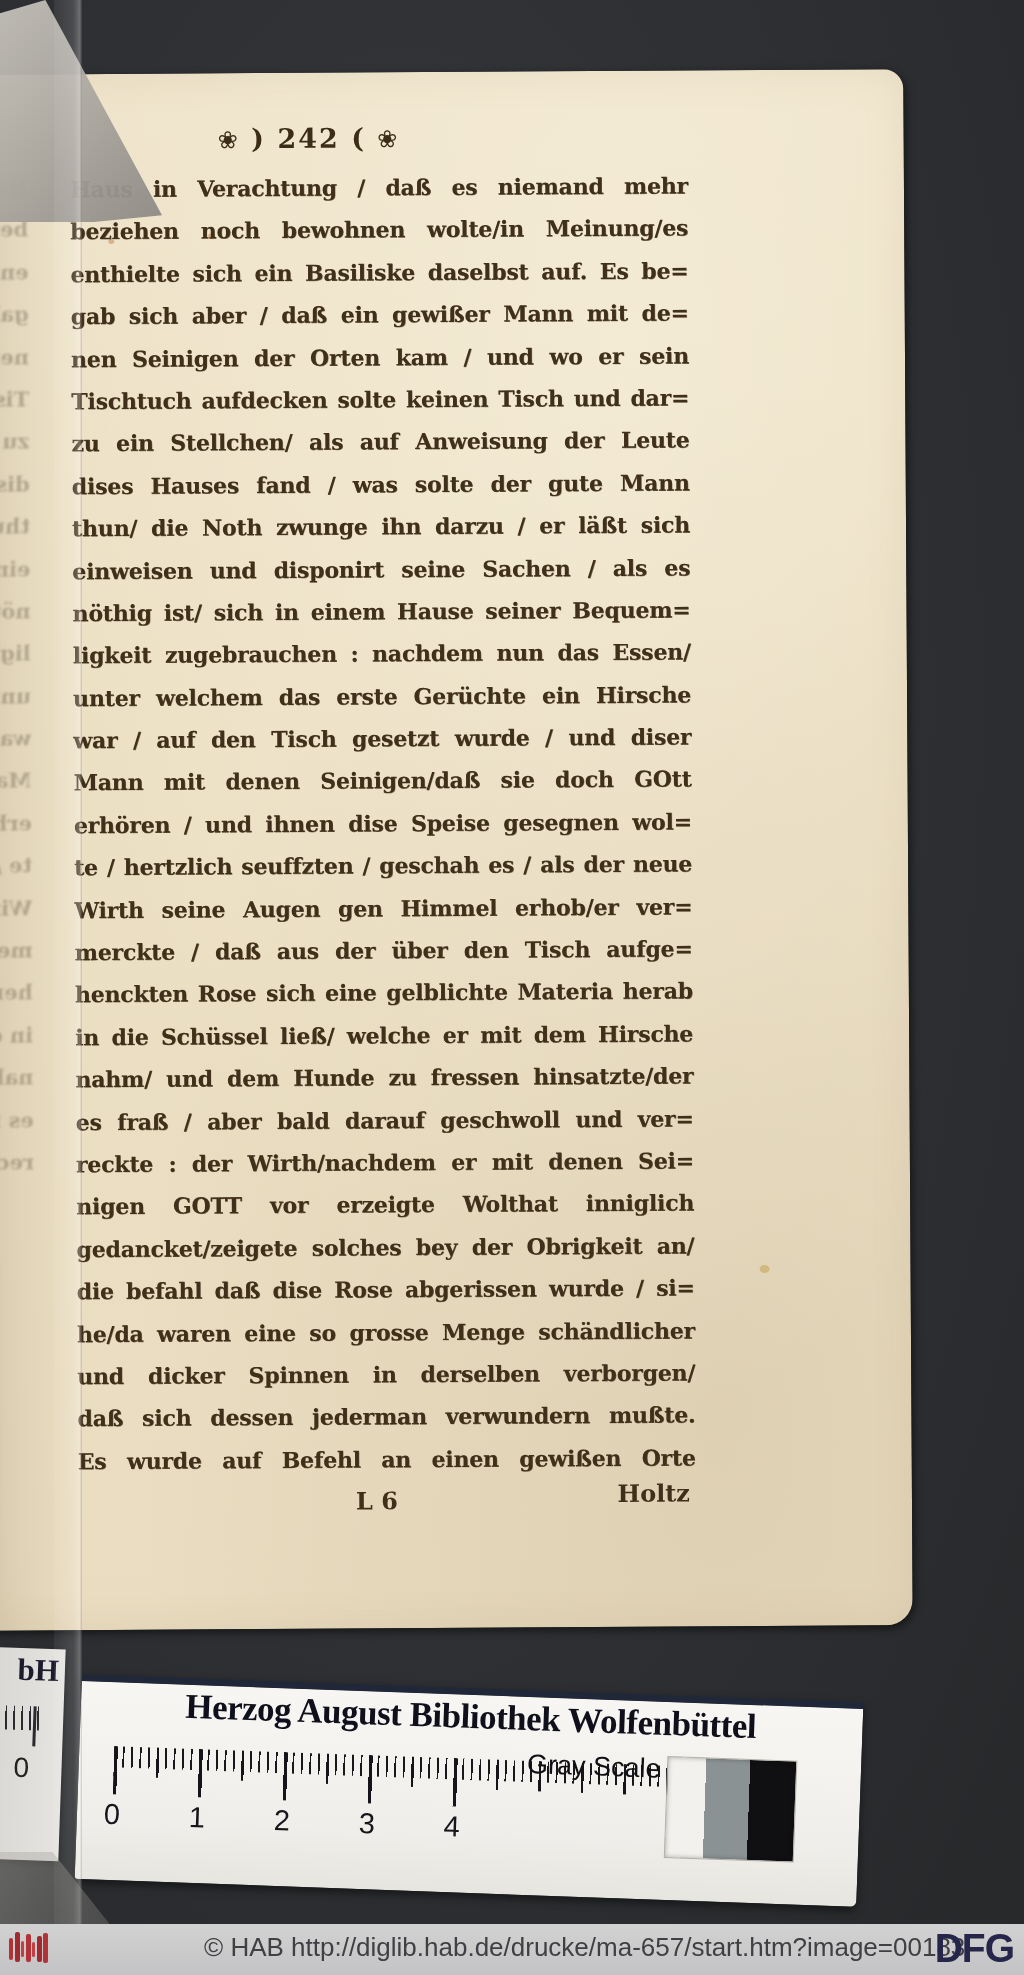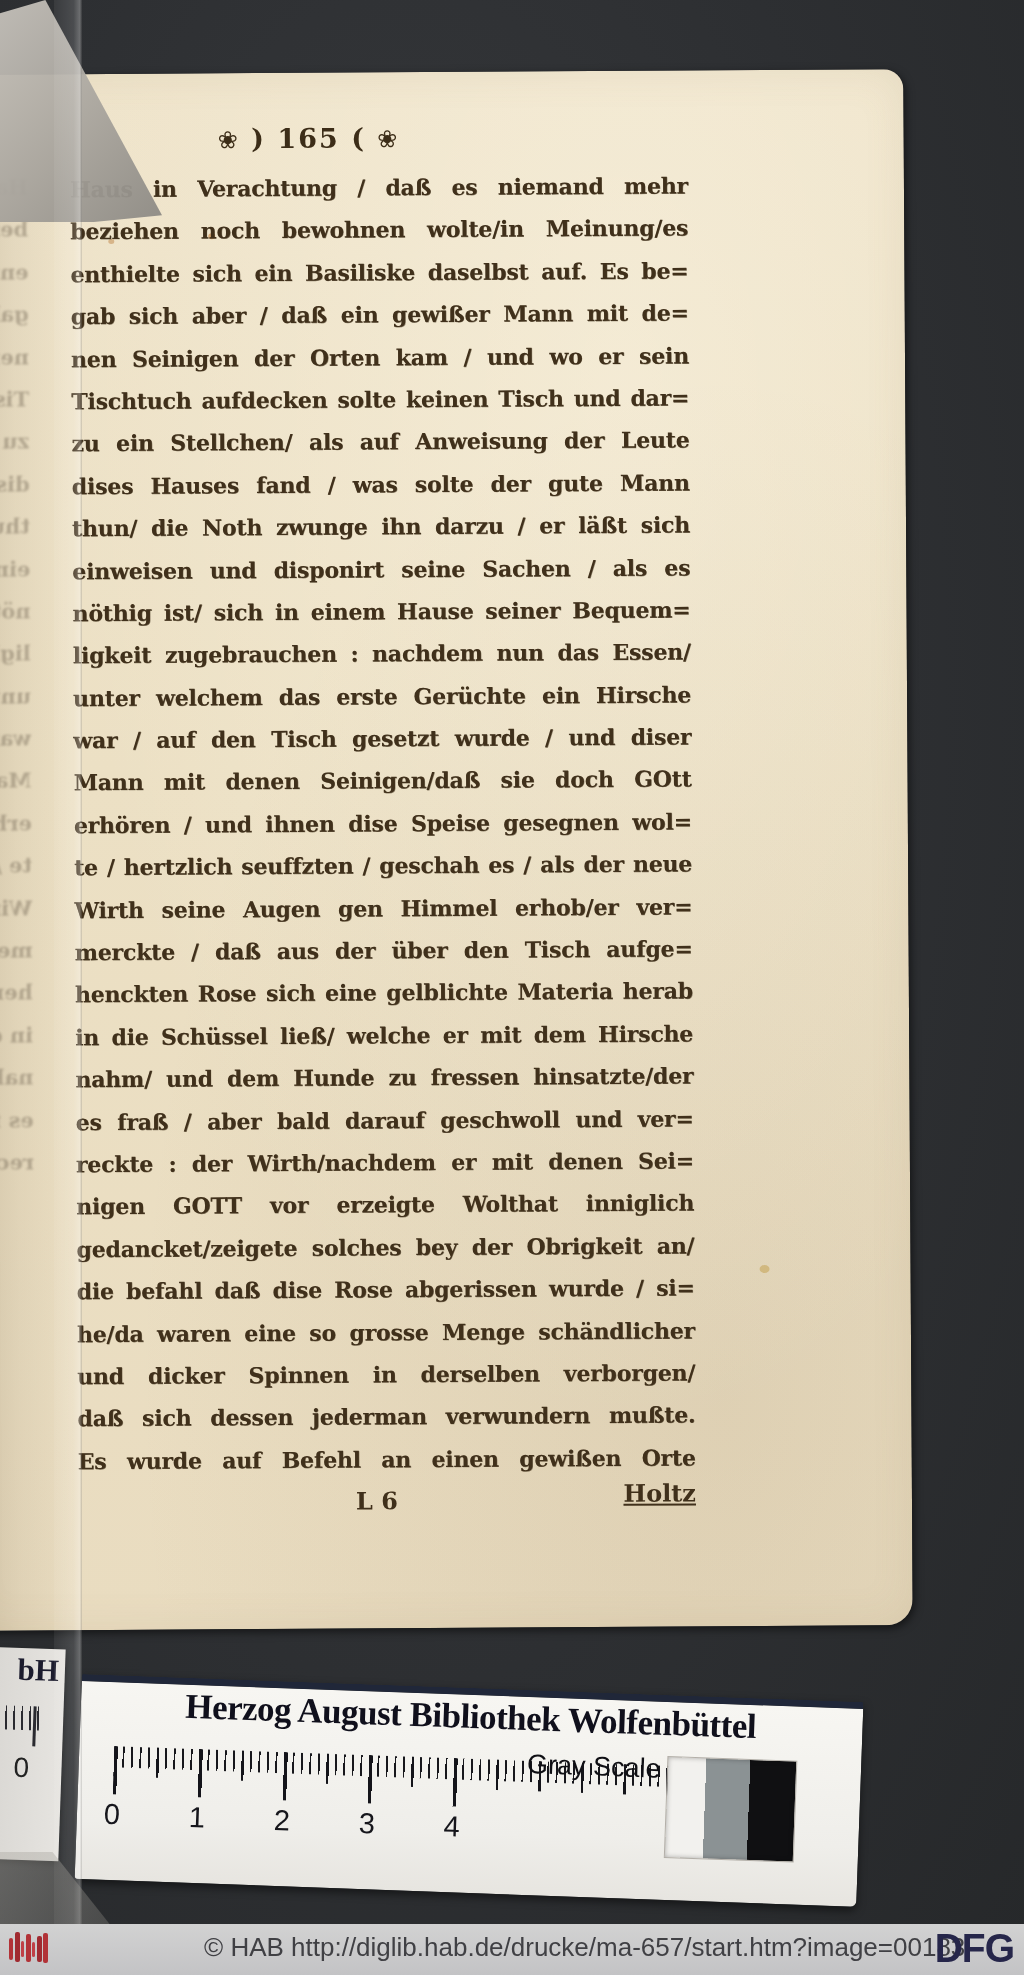--- a/index.html
+++ b/index.html
@@ -25,21 +25,21 @@
   
   #textblock{position:absolute;left:112px;top:38px;width:618px;color:#40301b;}
   #pageheader{height:56px;line-height:56px;padding-left:148px;font-size:27px;font-weight:bold;
               letter-spacing:2px;color:#3c2d18;}
   .orn{font-family:"DejaVu Sans",sans-serif;font-size:24px;}
   .bodyline{height:42.4px;line-height:42.4px;font-size:22px;font-weight:bold;
             text-align:justify;text-align-last:justify;letter-spacing:-0.2px;
             text-shadow:0.4px 0.4px 0 rgba(56,41,20,.55);white-space:nowrap;}
   #sigrow{position:relative;height:46px;font-size:24px;font-weight:bold;}
   #sigmark{position:absolute;left:45%;top:6px;}
-  #catchword{position:absolute;right:0;top:0px;text-decoration:underline;}
+  #catchword{position:absolute;right:6px;top:0px;}
   
   #filmwedge-top{position:absolute;left:0;top:0;width:162px;height:222px;
       clip-path:polygon(0 6%, 28% 0, 100% 97%, 58% 100%, 0 100%);
       background:linear-gradient(135deg,#c6c2bb 0%, #a8a49d 55%, #8d8a84 100%);opacity:.95;}
   #filmband{position:absolute;left:54px;top:0;width:28px;height:1975px;
       background:linear-gradient(90deg, rgba(255,255,255,.06), rgba(255,255,255,.14) 70%, rgba(255,255,255,.30) 92%, rgba(90,90,90,.25));}
   #filmwedge-bottom{position:absolute;left:0;top:1852px;width:150px;height:123px;
       clip-path:polygon(0 0, 35% 0, 100% 100%, 0 100%);
       background:linear-gradient(120deg, rgba(175,172,165,.45), rgba(120,118,112,.25));}
   
@@ -120,21 +120,21 @@
       <div class="bl">henckten Rose sich eine gelblichte Materia herab</div>
       <div class="bl">in die Schüssel ließ/ welche er mit dem Hirsche</div>
       <div class="bl">nahm/ und dem Hunde zu fressen hinsatzte/der</div>
       <div class="bl">es fraß / aber bald darauf geschwoll und ver=</div>
       <div class="bl">reckte : der Wirth/nachdem er mit denen Sei=</div>
     </div>
 
     <div id="textblock">
       <div id="pageheader">
         <span class="orn">❀</span>
-        <span>) 165 (</span>
+        <span>) 242 (</span>
         <span class="orn">❀</span>
       </div>
       <div class="bodyline">Haus in Verachtung / daß es niemand mehr</div>
       <div class="bodyline">beziehen noch bewohnen wolte/in Meinung/es</div>
       <div class="bodyline">enthielte sich ein Basiliske daselbst auf. Es be=</div>
       <div class="bodyline">gab sich aber / daß ein gewißer Mann mit de=</div>
       <div class="bodyline">nen Seinigen der Orten kam / und wo er sein</div>
       <div class="bodyline">Tischtuch aufdecken solte keinen Tisch und dar=</div>
       <div class="bodyline">zu ein Stellchen/ als auf Anweisung der Leute</div>
       <div class="bodyline">dises Hauses fand / was solte der gute Mann</div>

